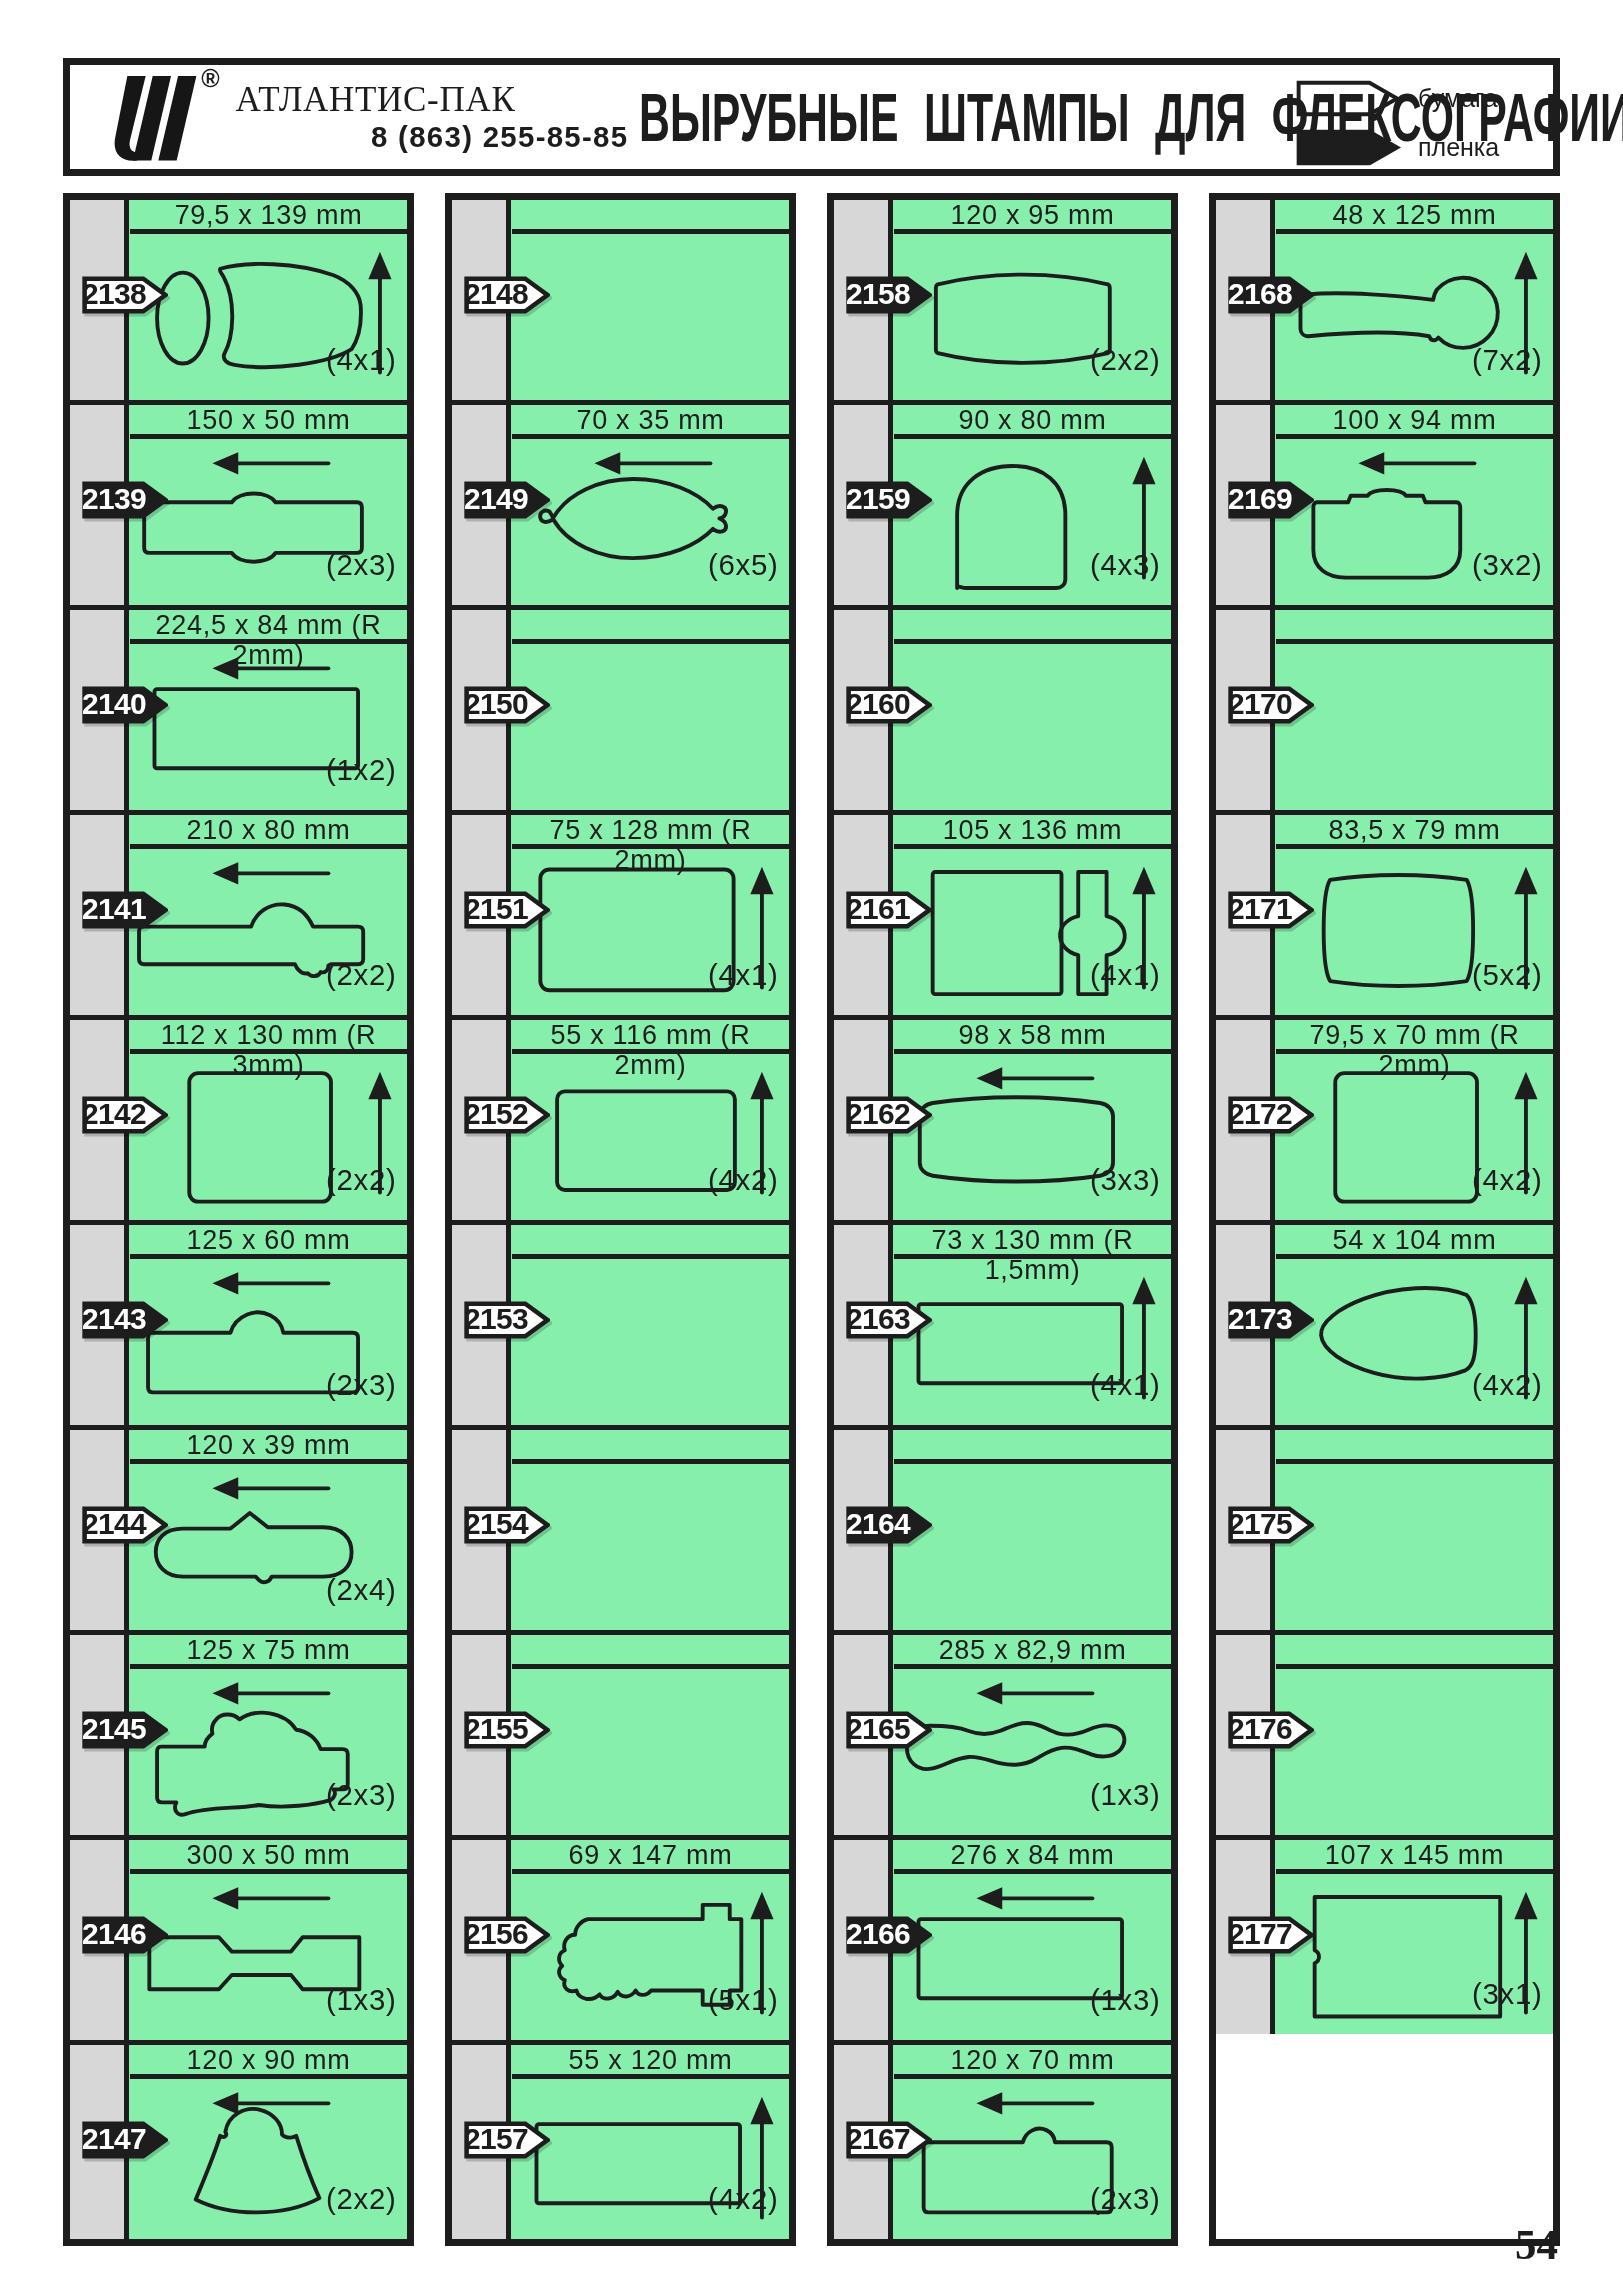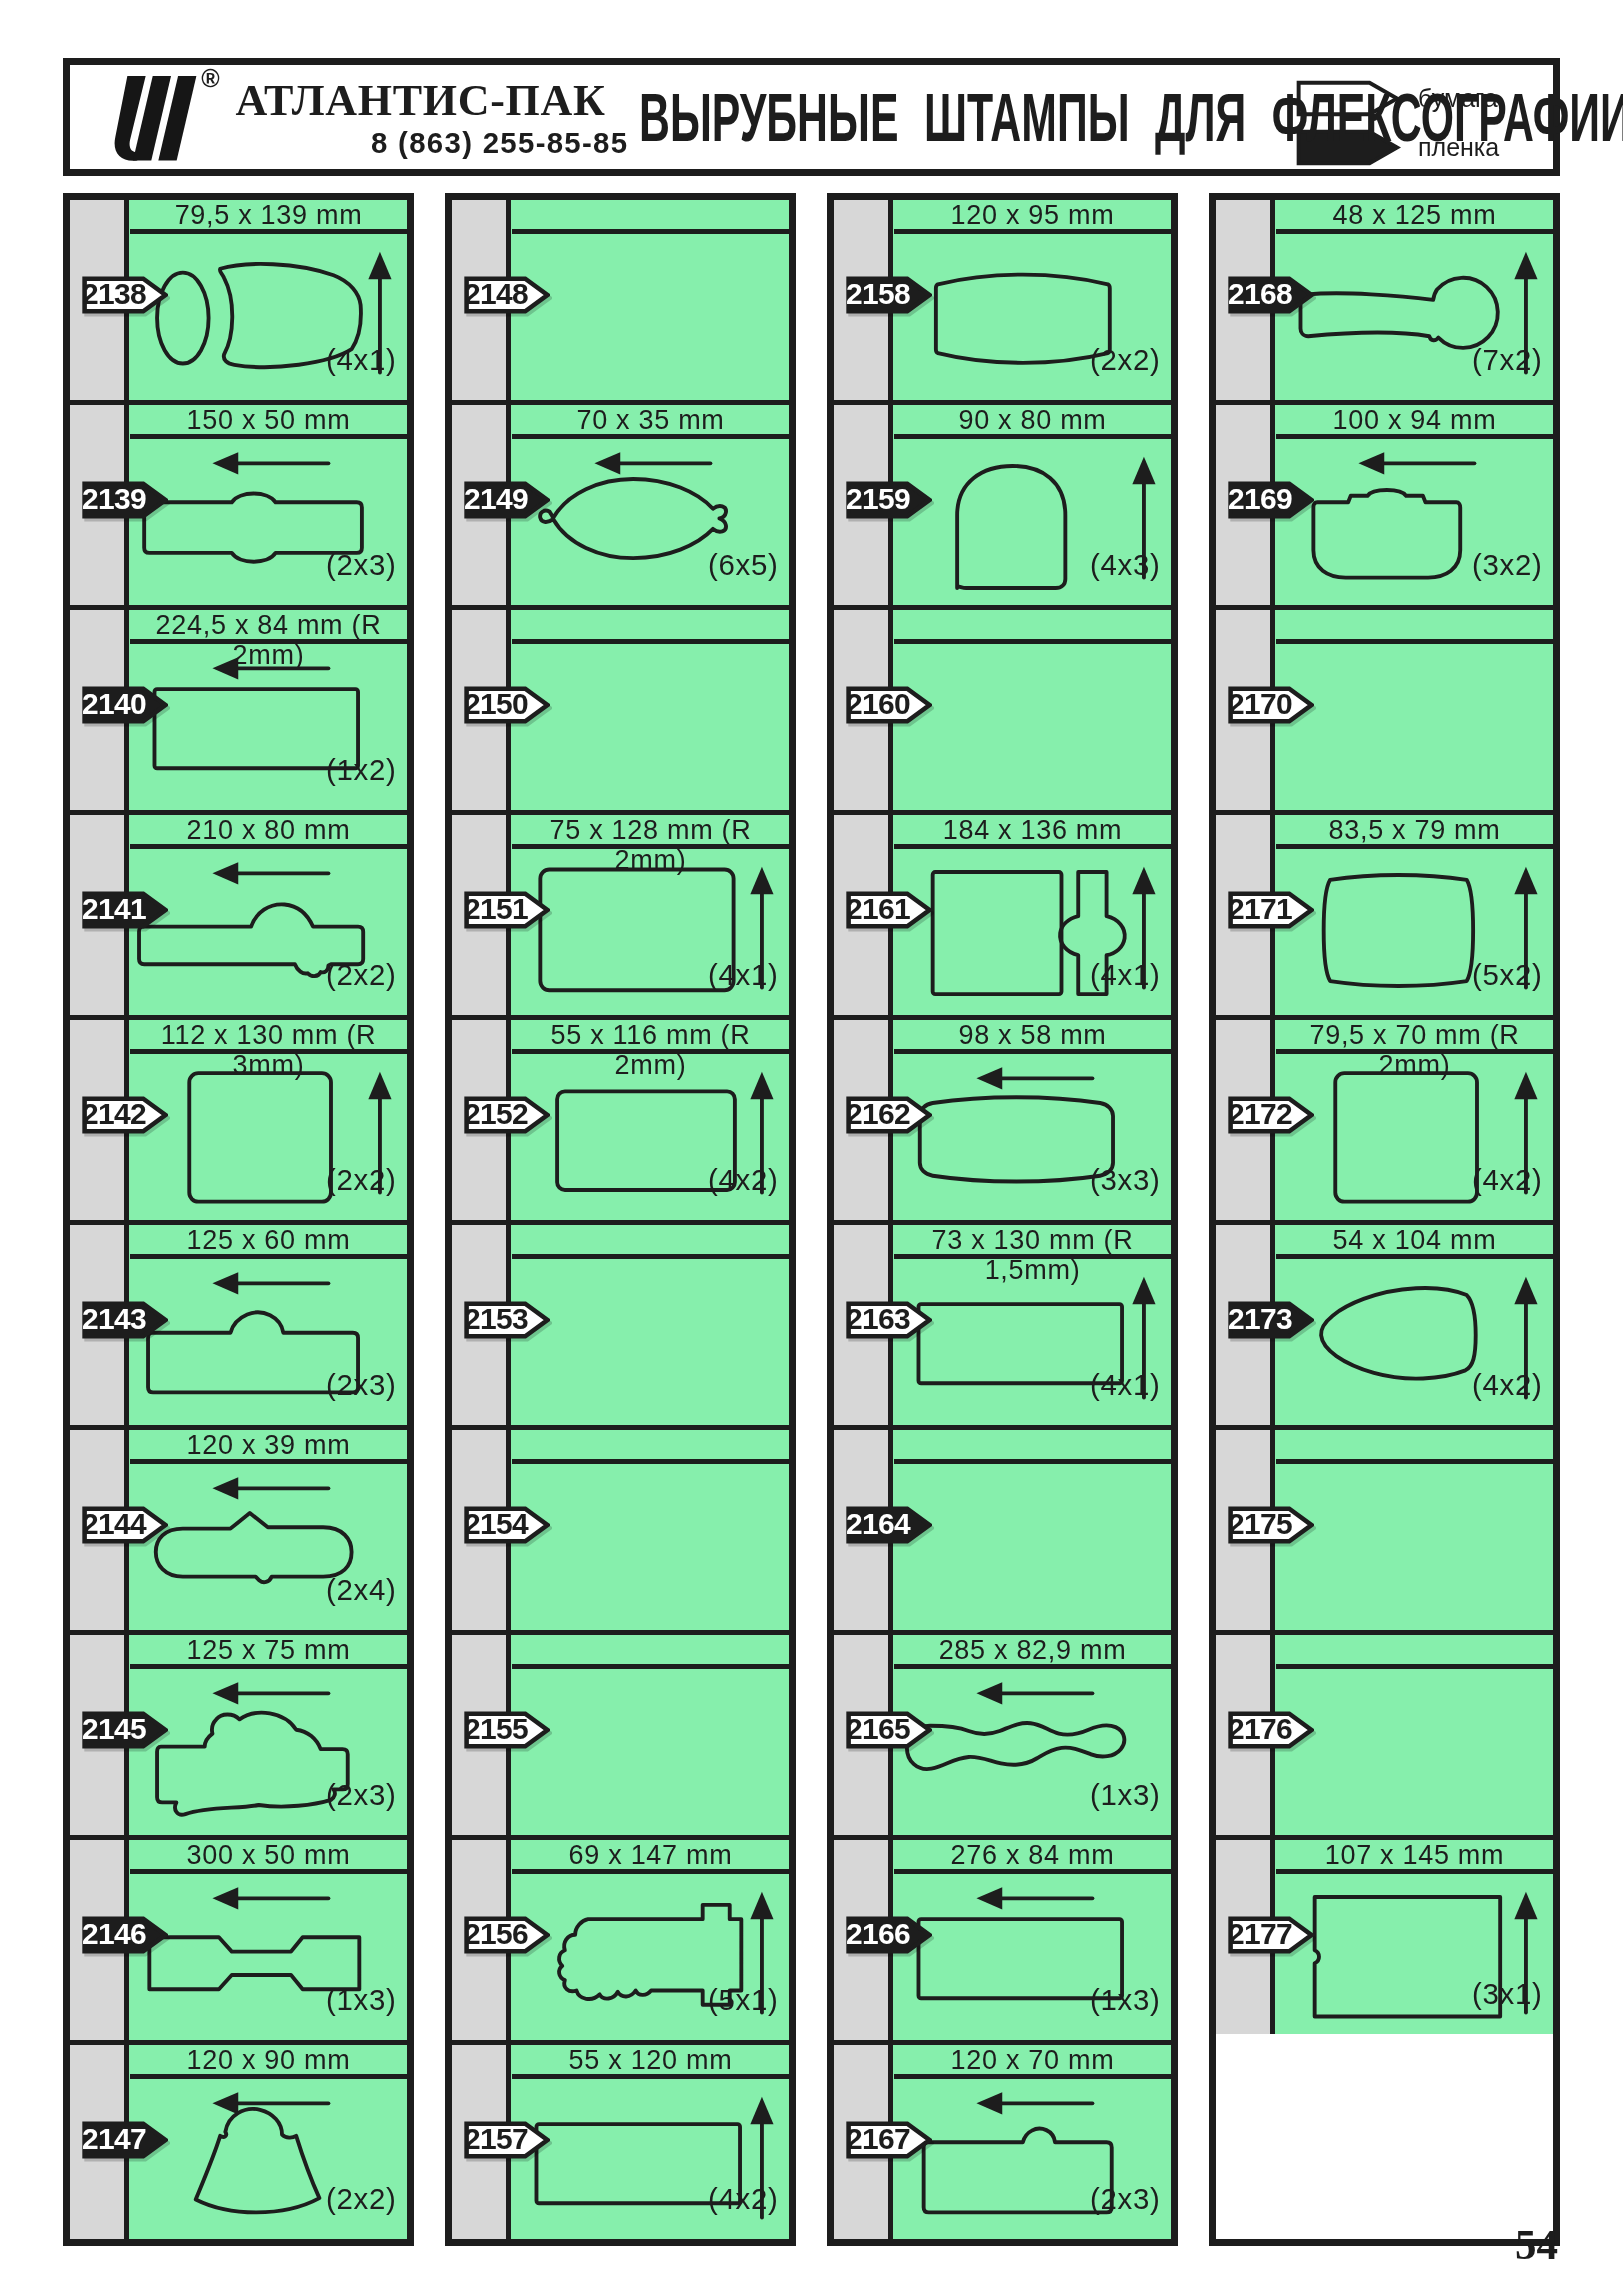--- a/index.html
+++ b/index.html
@@ -6,21 +6,21 @@
   .page{position:relative;width:1623px;height:2295px;background:#ffffff;
         font-family:"Liberation Sans",sans-serif;color:#1d1d1d;overflow:hidden;}
 
   
   .hdr{position:absolute;left:63px;top:58px;width:1497px;height:118px;
        border:7.2px solid #1d1d1d;box-sizing:border-box;display:flex;align-items:center;background:#fff;}
   .logo-wrap{position:relative;margin-left:36px;width:115px;height:96px;flex:none;}
   .logo-wrap svg{display:block;}
   .reg{position:absolute;right:1.3px;top:-5.2px;font-size:25px;font-weight:bold;}
   .brand-block{margin-left:14.4px;width:393px;flex:none;}
-  .brand{font-family:"Liberation Serif",serif;font-weight:bold;font-size:44px;letter-spacing:0.7px;white-space:nowrap;}
+  .brand{font-family:"Liberation Serif",serif;font-weight:normal;font-size:35px;letter-spacing:0.7px;white-space:nowrap;}
   .phone{font-size:29.4px;font-weight:bold;text-align:right;letter-spacing:1.3px;margin-top:0;}
   .title-wrap{flex:1;min-width:0;}
   .title{display:inline-block;font-size:69px;font-weight:bold;white-space:nowrap;
          transform:scaleX(0.62);transform-origin:0 50%;word-spacing:22px;margin-left:10.5px;}
   .legend{flex:none;margin-right:31px;width:226px;}
   .legend-row{display:flex;align-items:center;margin-top:12px;}
   .legend-row svg{flex:none;display:block;}
   .legend-label{font-size:25px;margin-left:17px;}
   .lg-paper{fill:#ffffff;stroke:#1d1d1d;stroke-width:6;}
   .lg-film{fill:#1d1d1d;stroke:#1d1d1d;stroke-width:6;}
@@ -416,21 +416,21 @@
     <div class="dim"></div>
     <svg class="art" viewBox="0 0 430 245" preserveAspectRatio="none"></svg>
     <svg class="tag" width="86" height="38" viewBox="0 0 132 58">
       <polygon class="tag-shape paper" points="4,4 94,4 128,29 94,54 4,54"></polygon>
       <text class="tag-text paper" x="49" y="43" text-anchor="middle">2160</text>
     </svg>
     <div class="qty"></div>
   </div>
         <div class="cell">
     <div class="strip"></div>
-    <div class="dim">184 x 136 mm</div>
+    <div class="dim">105 x 136 mm</div>
     <svg class="art" viewBox="0 0 430 245" preserveAspectRatio="none">
             <rect x="60" y="34" width="200" height="188" rx="4"></rect>
             <path d="M286,34 L330,34 L330,102 C348,106 360,120 358,136 C356,150 344,160 330,162 L330,222 L286,222 L286,162 C268,158 256,144 258,128 C260,116 270,106 286,102 Z"></path>
             <g>
               <line x1="388" y1="64" x2="388" y2="212"></line>
               <polygon points="388,26 370,68 406,68"></polygon>
             </g>
           </svg>
     <svg class="tag" width="86" height="38" viewBox="0 0 132 58">
       <polygon class="tag-shape paper" points="4,4 94,4 128,29 94,54 4,54"></polygon>

